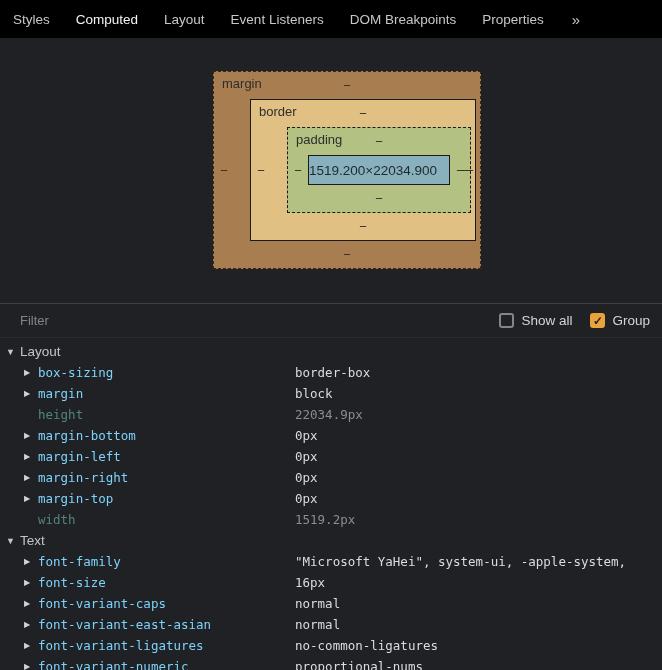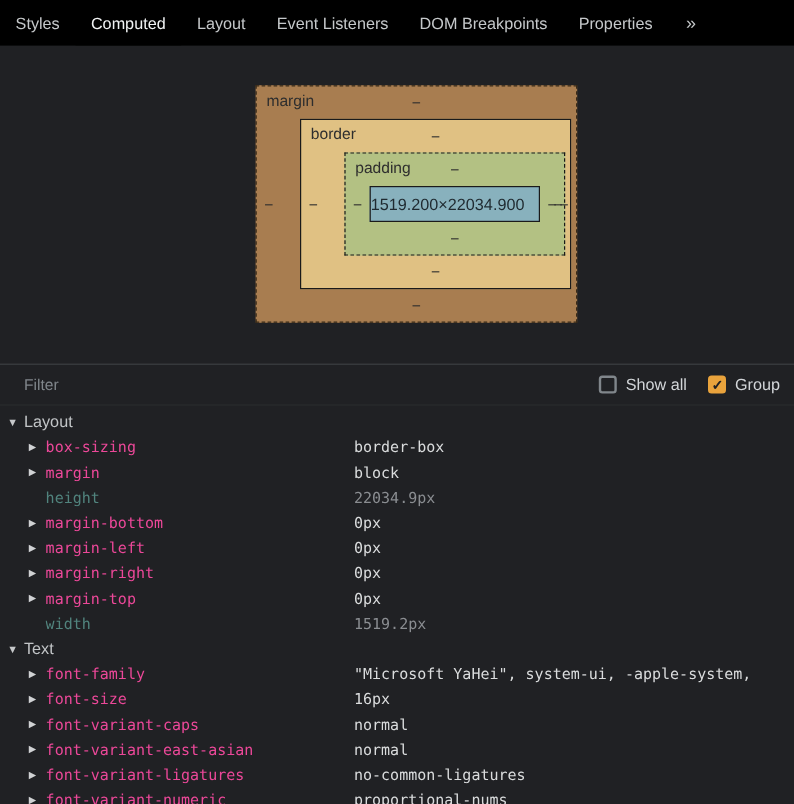--- a/index.html
+++ b/index.html
@@ -197,21 +197,21 @@
     width:14px;
     margin-left:24px;
     flex:0 0 14px;
     font-size:8px;
     color:#d0d2d4;
     font-family:"Liberation Sans", sans-serif;
   }
   .prop-name {
     width:257px;
     flex:0 0 257px;
-    color:#ec4899;
+    color:#7dd3fc;
     overflow:hidden;
   }
   .prop-value {
     flex:1;
     color:#dadcdd;
     overflow:hidden;
   }
   .prop-row.dimmed .prop-name { color:#51847e; }
   .prop-row.dimmed .prop-value { color:#8a8d91; }
 </style>

